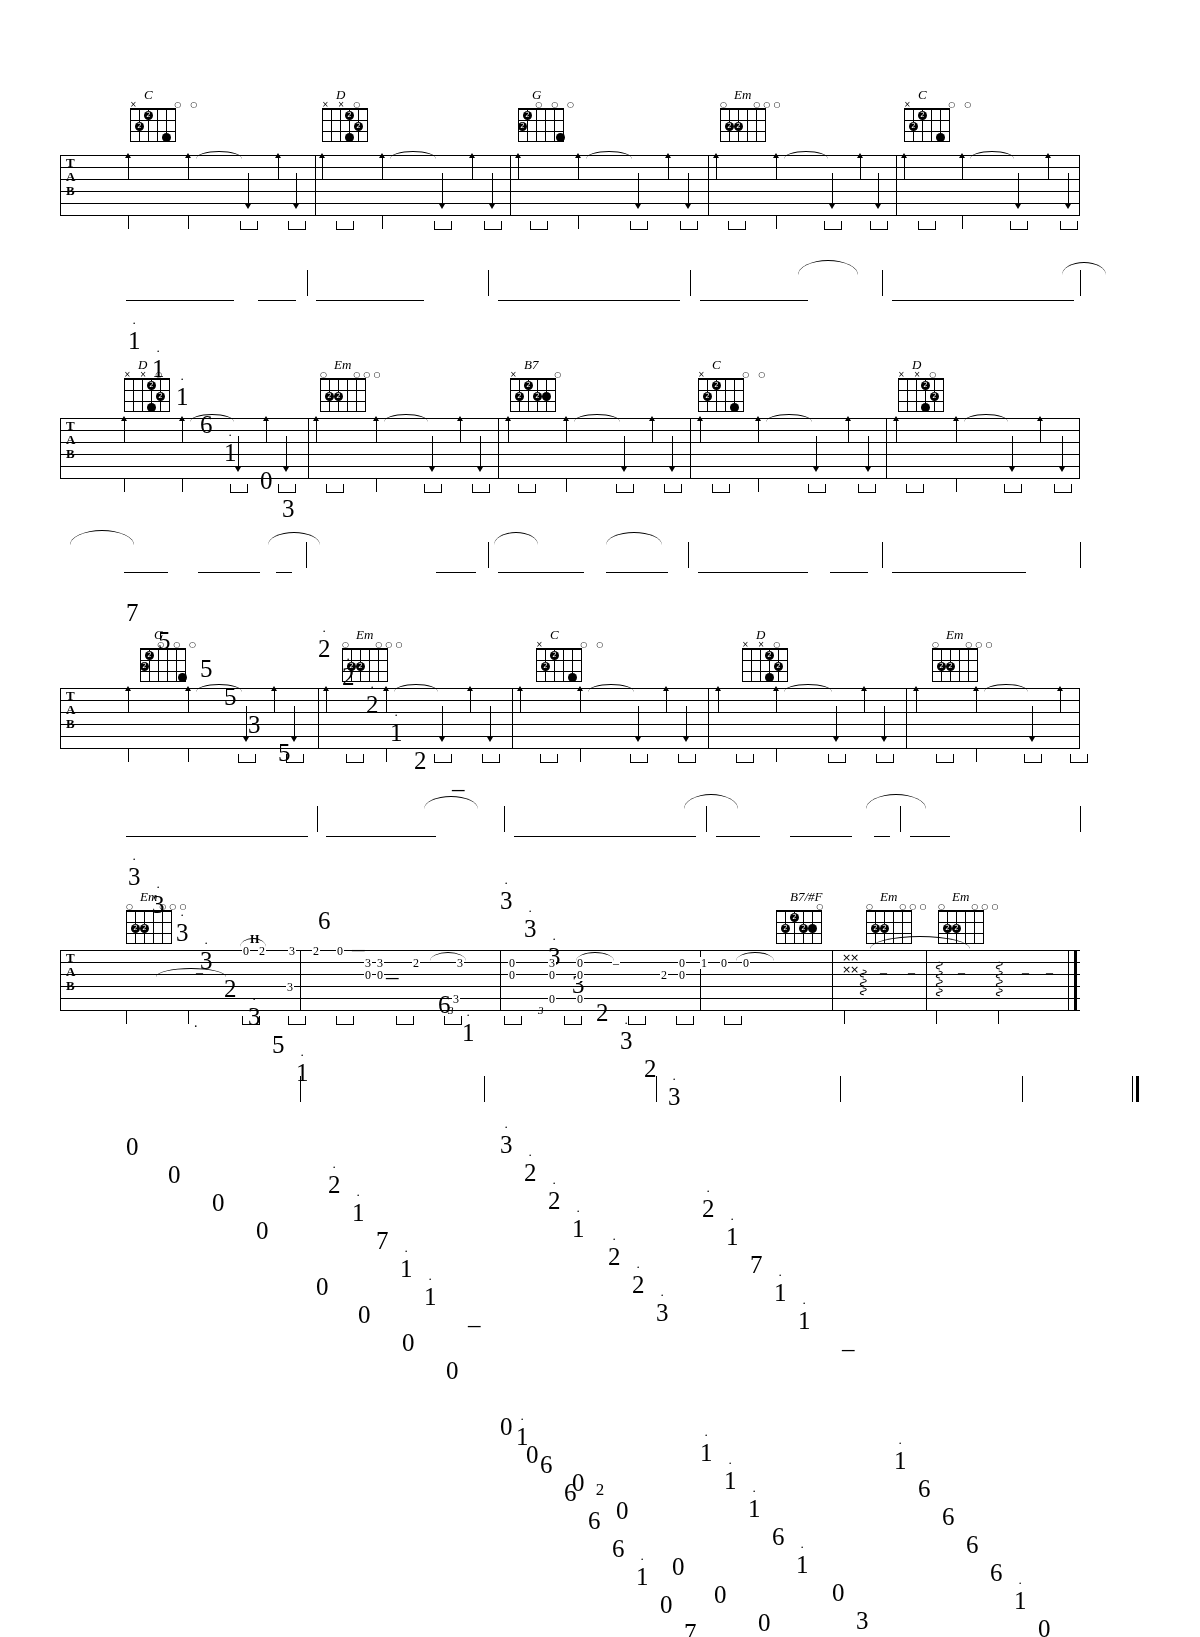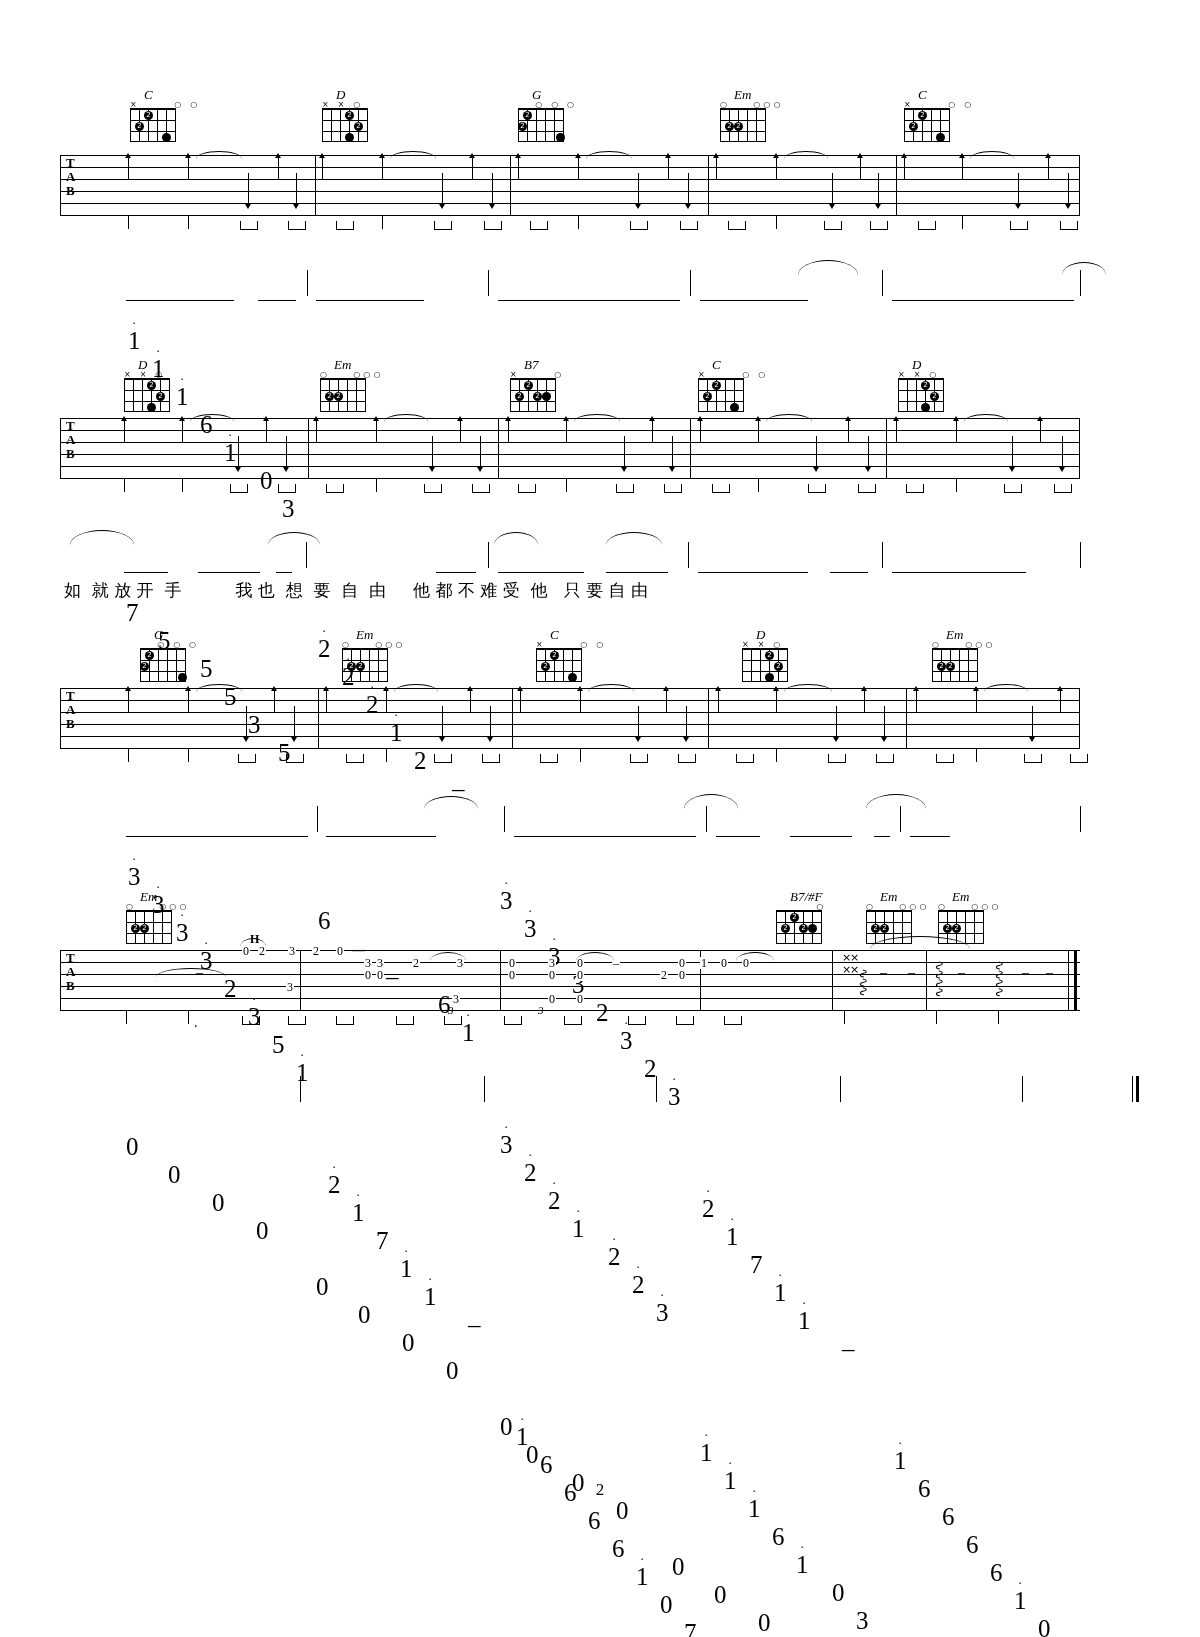--- a/index.html
+++ b/index.html
@@ -667,21 +667,20 @@
     
     
     <div class="jp-underline" style="left:832px;top:28px;width:134px"></div>
     <div class="jp-bar" style="left:1020px;top:-2px"></div>
 
     <div class="slur" style="left:10px;top:-14px;width:64px;height:14px"></div>
     <div class="slur" style="left:208px;top:-12px;width:52px;height:12px"></div>
     <div class="slur" style="left:434px;top:-12px;width:44px;height:12px"></div>
     <div class="slur" style="left:546px;top:-12px;width:56px;height:12px"></div>
   </div>
-  <div class="lyric" style="top:580px;left:64px;">如  就 放 开  手          我 也  想  要  自  由     他 都 不 难 受  他   只 要 自 由</div>
 
   <div class="chord" style="left:138px;top:628px;">
     <div class="cname">G</div>
     <div class="omarks">&nbsp;&nbsp;&nbsp;○&nbsp;○&nbsp;○</div>
     <div class="grid">
       <div class="v" style="left:8px"></div>
         <div class="v" style="left:17px"></div>
         <div class="v" style="left:26px"></div>
         <div class="v" style="left:35px"></div>
       <div class="h" style="top:10px"></div>

